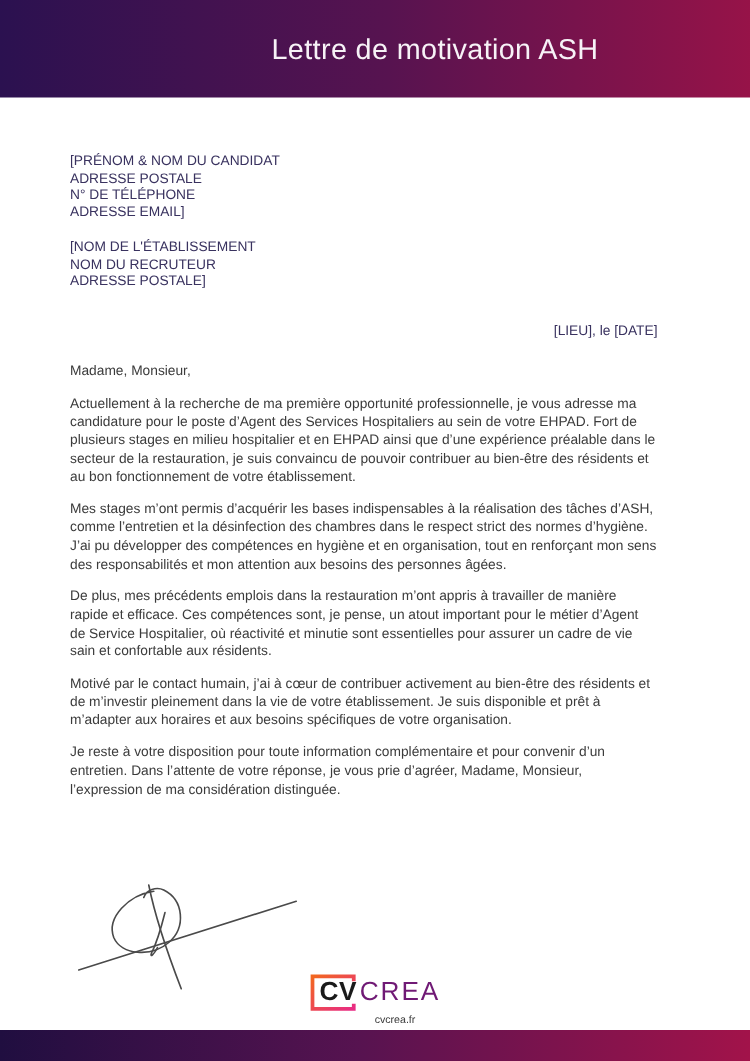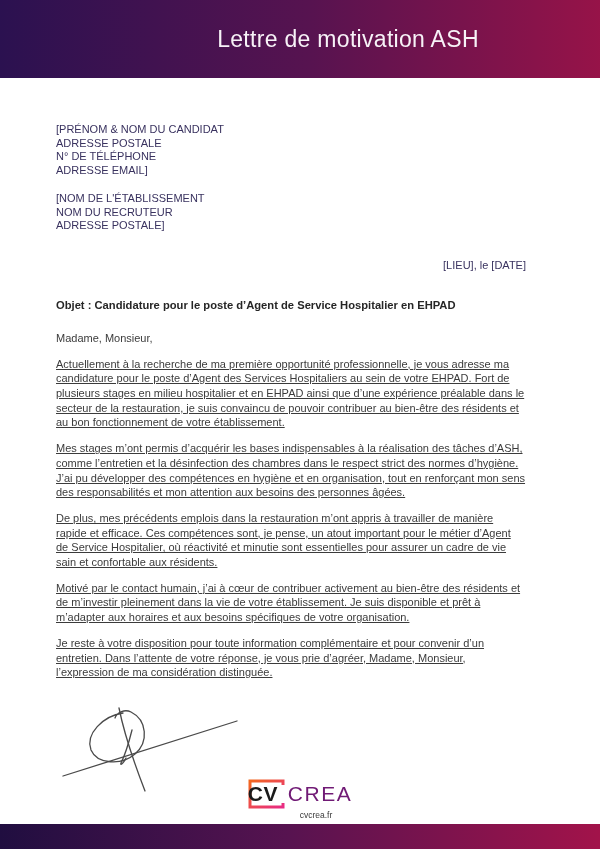--- a/index.html
+++ b/index.html
@@ -22,30 +22,30 @@
   .content{
     position:absolute;top:78px;left:56px;width:470px;
     color:#3b3b3b;font-size:11px;line-height:14.7px;
   }
   .placeholder{color:#39325f;}
   .sender{margin-top:45px;line-height:13.5px;}
   .recipient{margin-top:15px;text-align:left;line-height:13.5px;}
   .dateline{margin-top:25px;text-align:right;}
   .subject{margin-top:26px;font-weight:700;color:#262626;font-size:11.2px;}
   .salutation{margin-top:18px;}
-  .para{margin:11px 0 0 0;text-decoration:underline;}
+  .para{margin:11px 0 0 0;}
   .signname{margin-top:12px;}
   .signature{position:absolute;left:55px;top:700px;}
   .logo{
     position:absolute;left:0;top:779px;width:600px;
     text-align:center;
   }
   .logo-row{display:inline-flex;align-items:center;}
   .logo-cv-wrap{
-    position:relative;display:inline-flex;align-items:center;justify-content:flex-start;
+    position:relative;display:inline-flex;align-items:center;justify-content:flex-end;
     width:38px;height:30px;
   }
   .logo-cv-wrap svg{position:absolute;left:0;top:0;}
   .logo-cv{
     position:relative;font-weight:700;color:#1a1a1a;font-size:21px;letter-spacing:.5px;
   }
   .logo-crea{
     font-weight:400;color:#701a75;font-size:21px;letter-spacing:1.5px;margin-left:2px;
   }
   .site{
@@ -76,21 +76,20 @@
     </div>
 
     <div class="recipient placeholder">
       <div>[NOM DE L'ÉTABLISSEMENT</div>
       <div>NOM DU RECRUTEUR</div>
       <div>ADRESSE POSTALE]</div>
     </div>
 
     <div class="dateline placeholder">[LIEU], le [DATE]</div>
 
-    <div class="subject">Objet : Candidature pour le poste d’Agent de Service Hospitalier en EHPAD</div>
 
     <div class="salutation">Madame, Monsieur,</div>
 
     <p class="para">Actuellement à la recherche de ma première opportunité professionnelle, je vous adresse ma candidature pour le poste d’Agent des Services Hospitaliers au sein de votre EHPAD. Fort de plusieurs stages en milieu hospitalier et en EHPAD ainsi que d’une expérience préalable dans le secteur de la restauration, je suis convaincu de pouvoir contribuer au bien-être des résidents et au bon fonctionnement de votre établissement.</p>
     <p class="para">Mes stages m’ont permis d’acquérir les bases indispensables à la réalisation des tâches d’ASH, comme l’entretien et la désinfection des chambres dans le respect strict des normes d’hygiène. J’ai pu développer des compétences en hygiène et en organisation, tout en renforçant mon sens des responsabilités et mon attention aux besoins des personnes âgées.</p>
     <p class="para">De plus, mes précédents emplois dans la restauration m’ont appris à travailler de manière rapide et efficace. Ces compétences sont, je pense, un atout important pour le métier d’Agent de Service Hospitalier, où réactivité et minutie sont essentielles pour assurer un cadre de vie sain et confortable aux résidents.</p>
     <p class="para">Motivé par le contact humain, j’ai à cœur de contribuer activement au bien-être des résidents et de m’investir pleinement dans la vie de votre établissement. Je suis disponible et prêt à m’adapter aux horaires et aux besoins spécifiques de votre organisation.</p>
     <p class="para">Je reste à votre disposition pour toute information complémentaire et pour convenir d’un entretien. Dans l’attente de votre réponse, je vous prie d’agréer, Madame, Monsieur, l’expression de ma considération distinguée.</p>
 
   </div>

